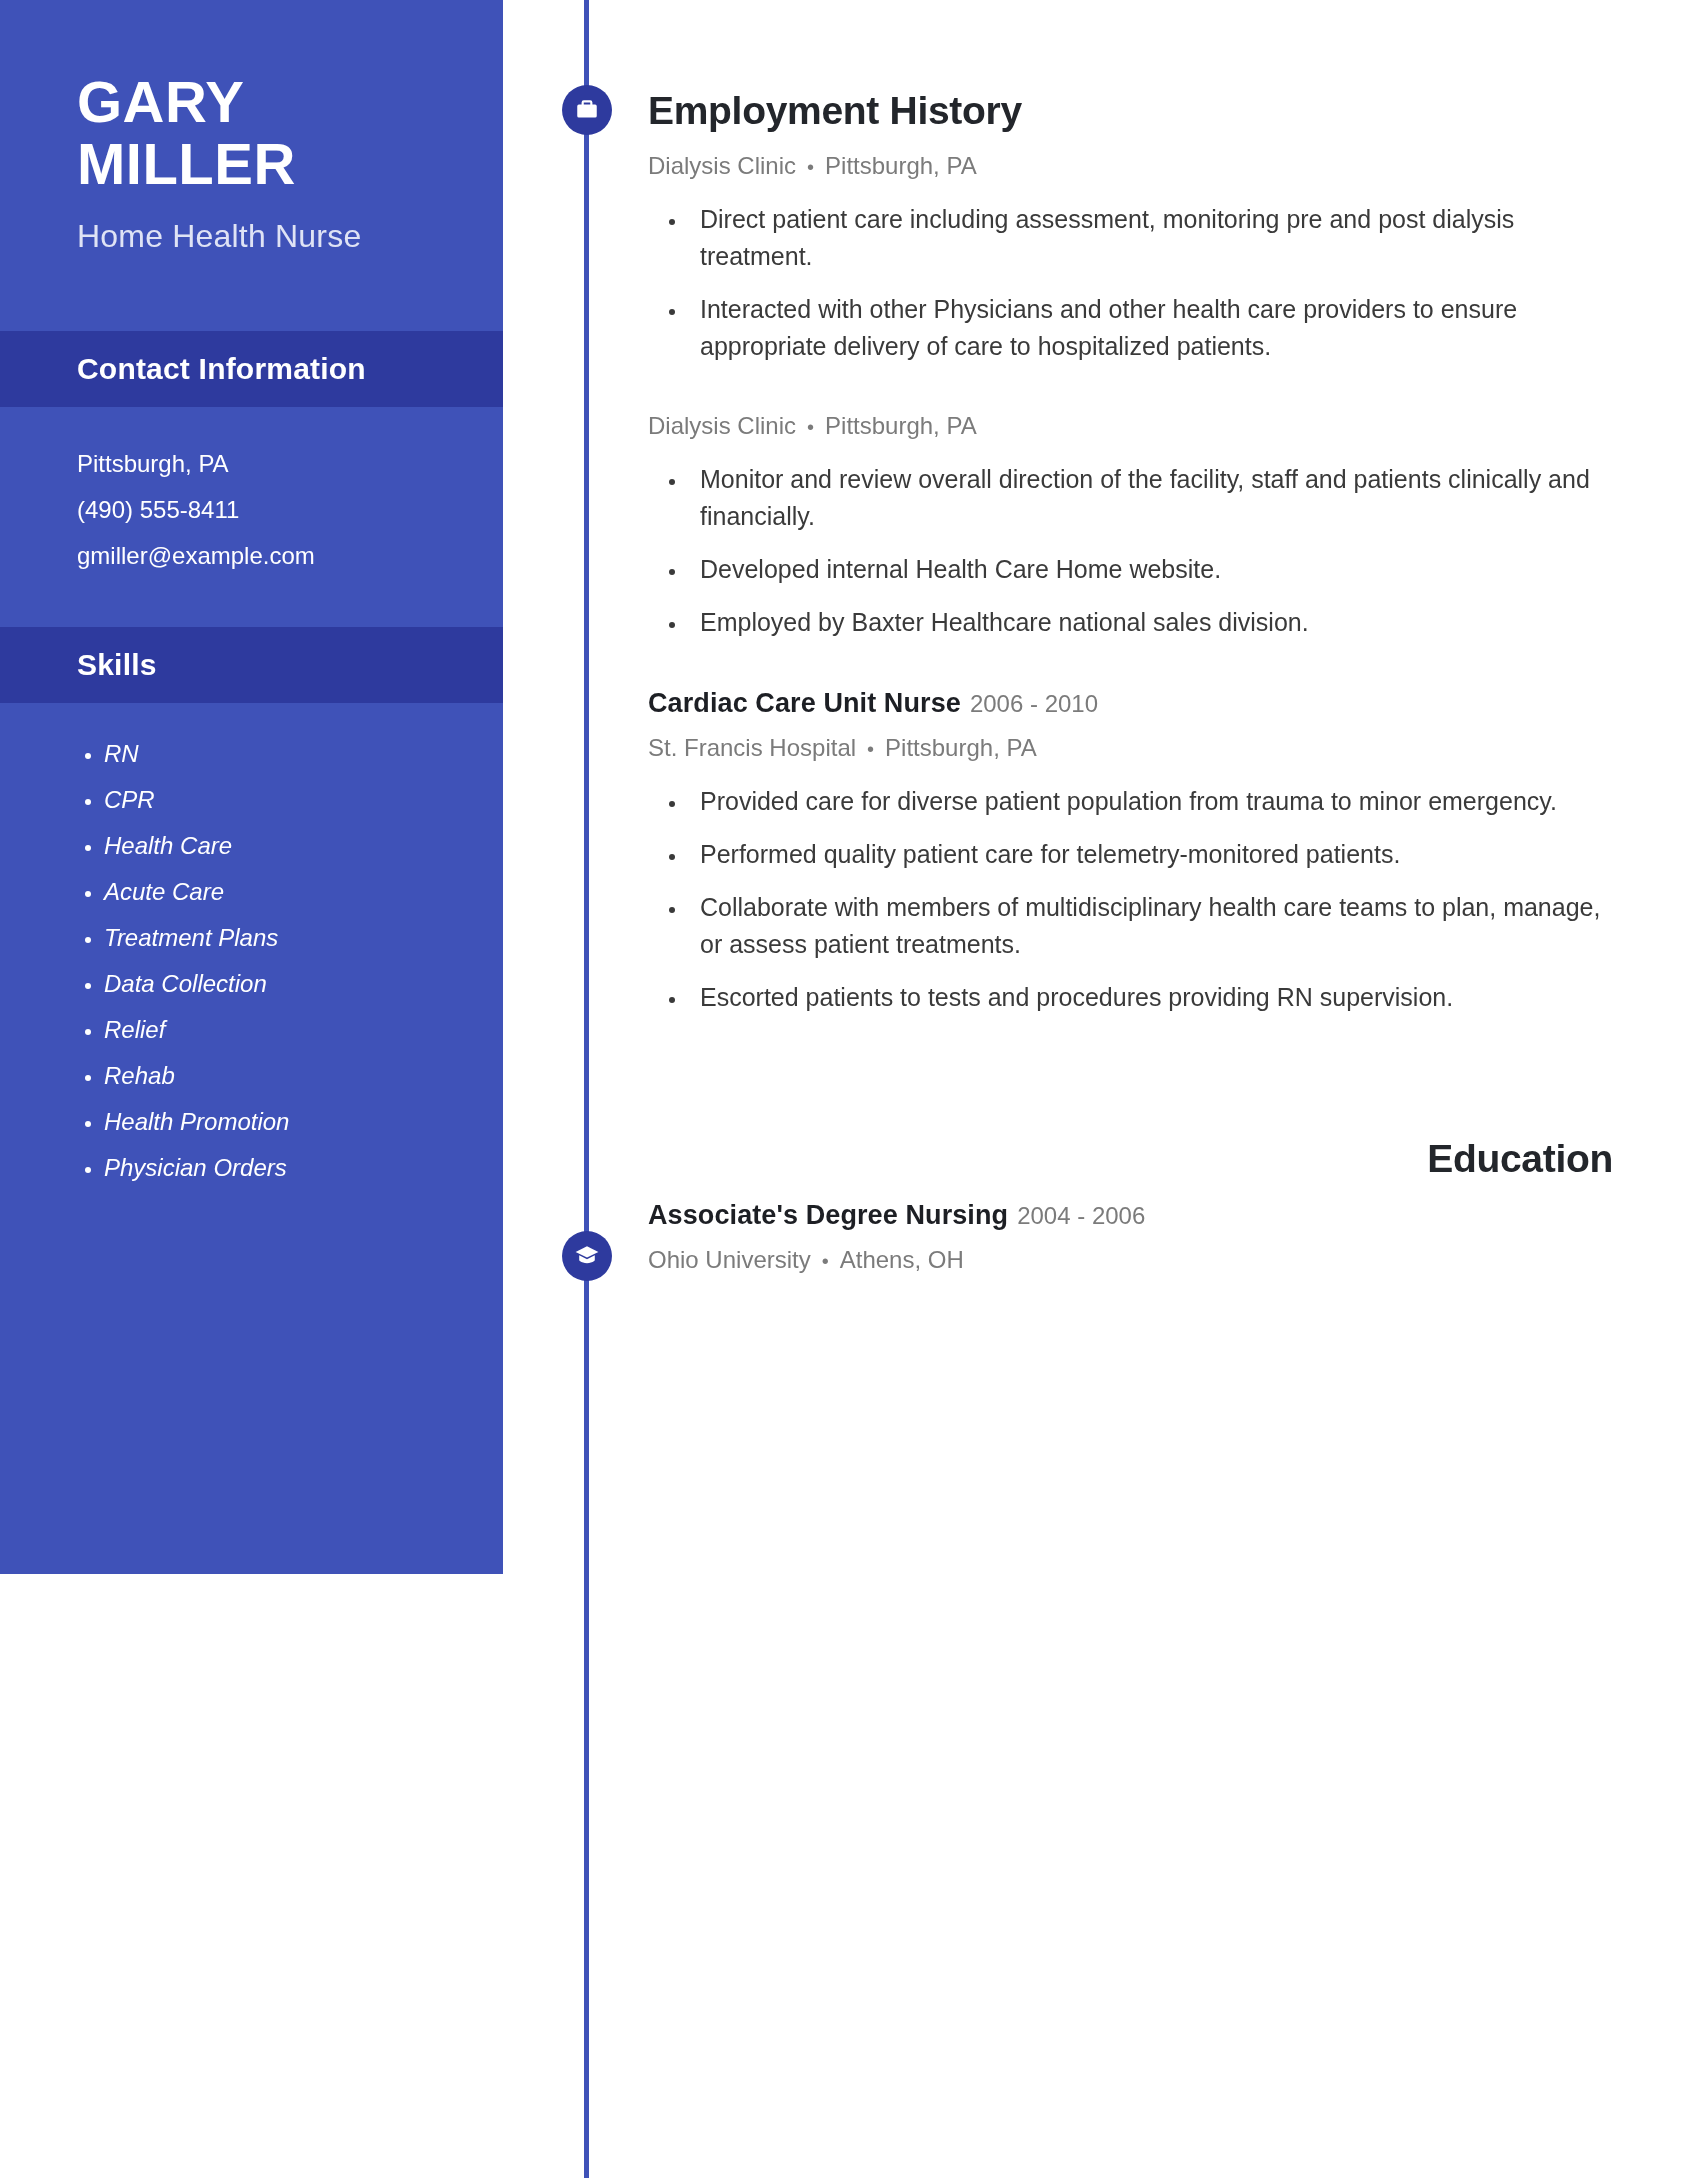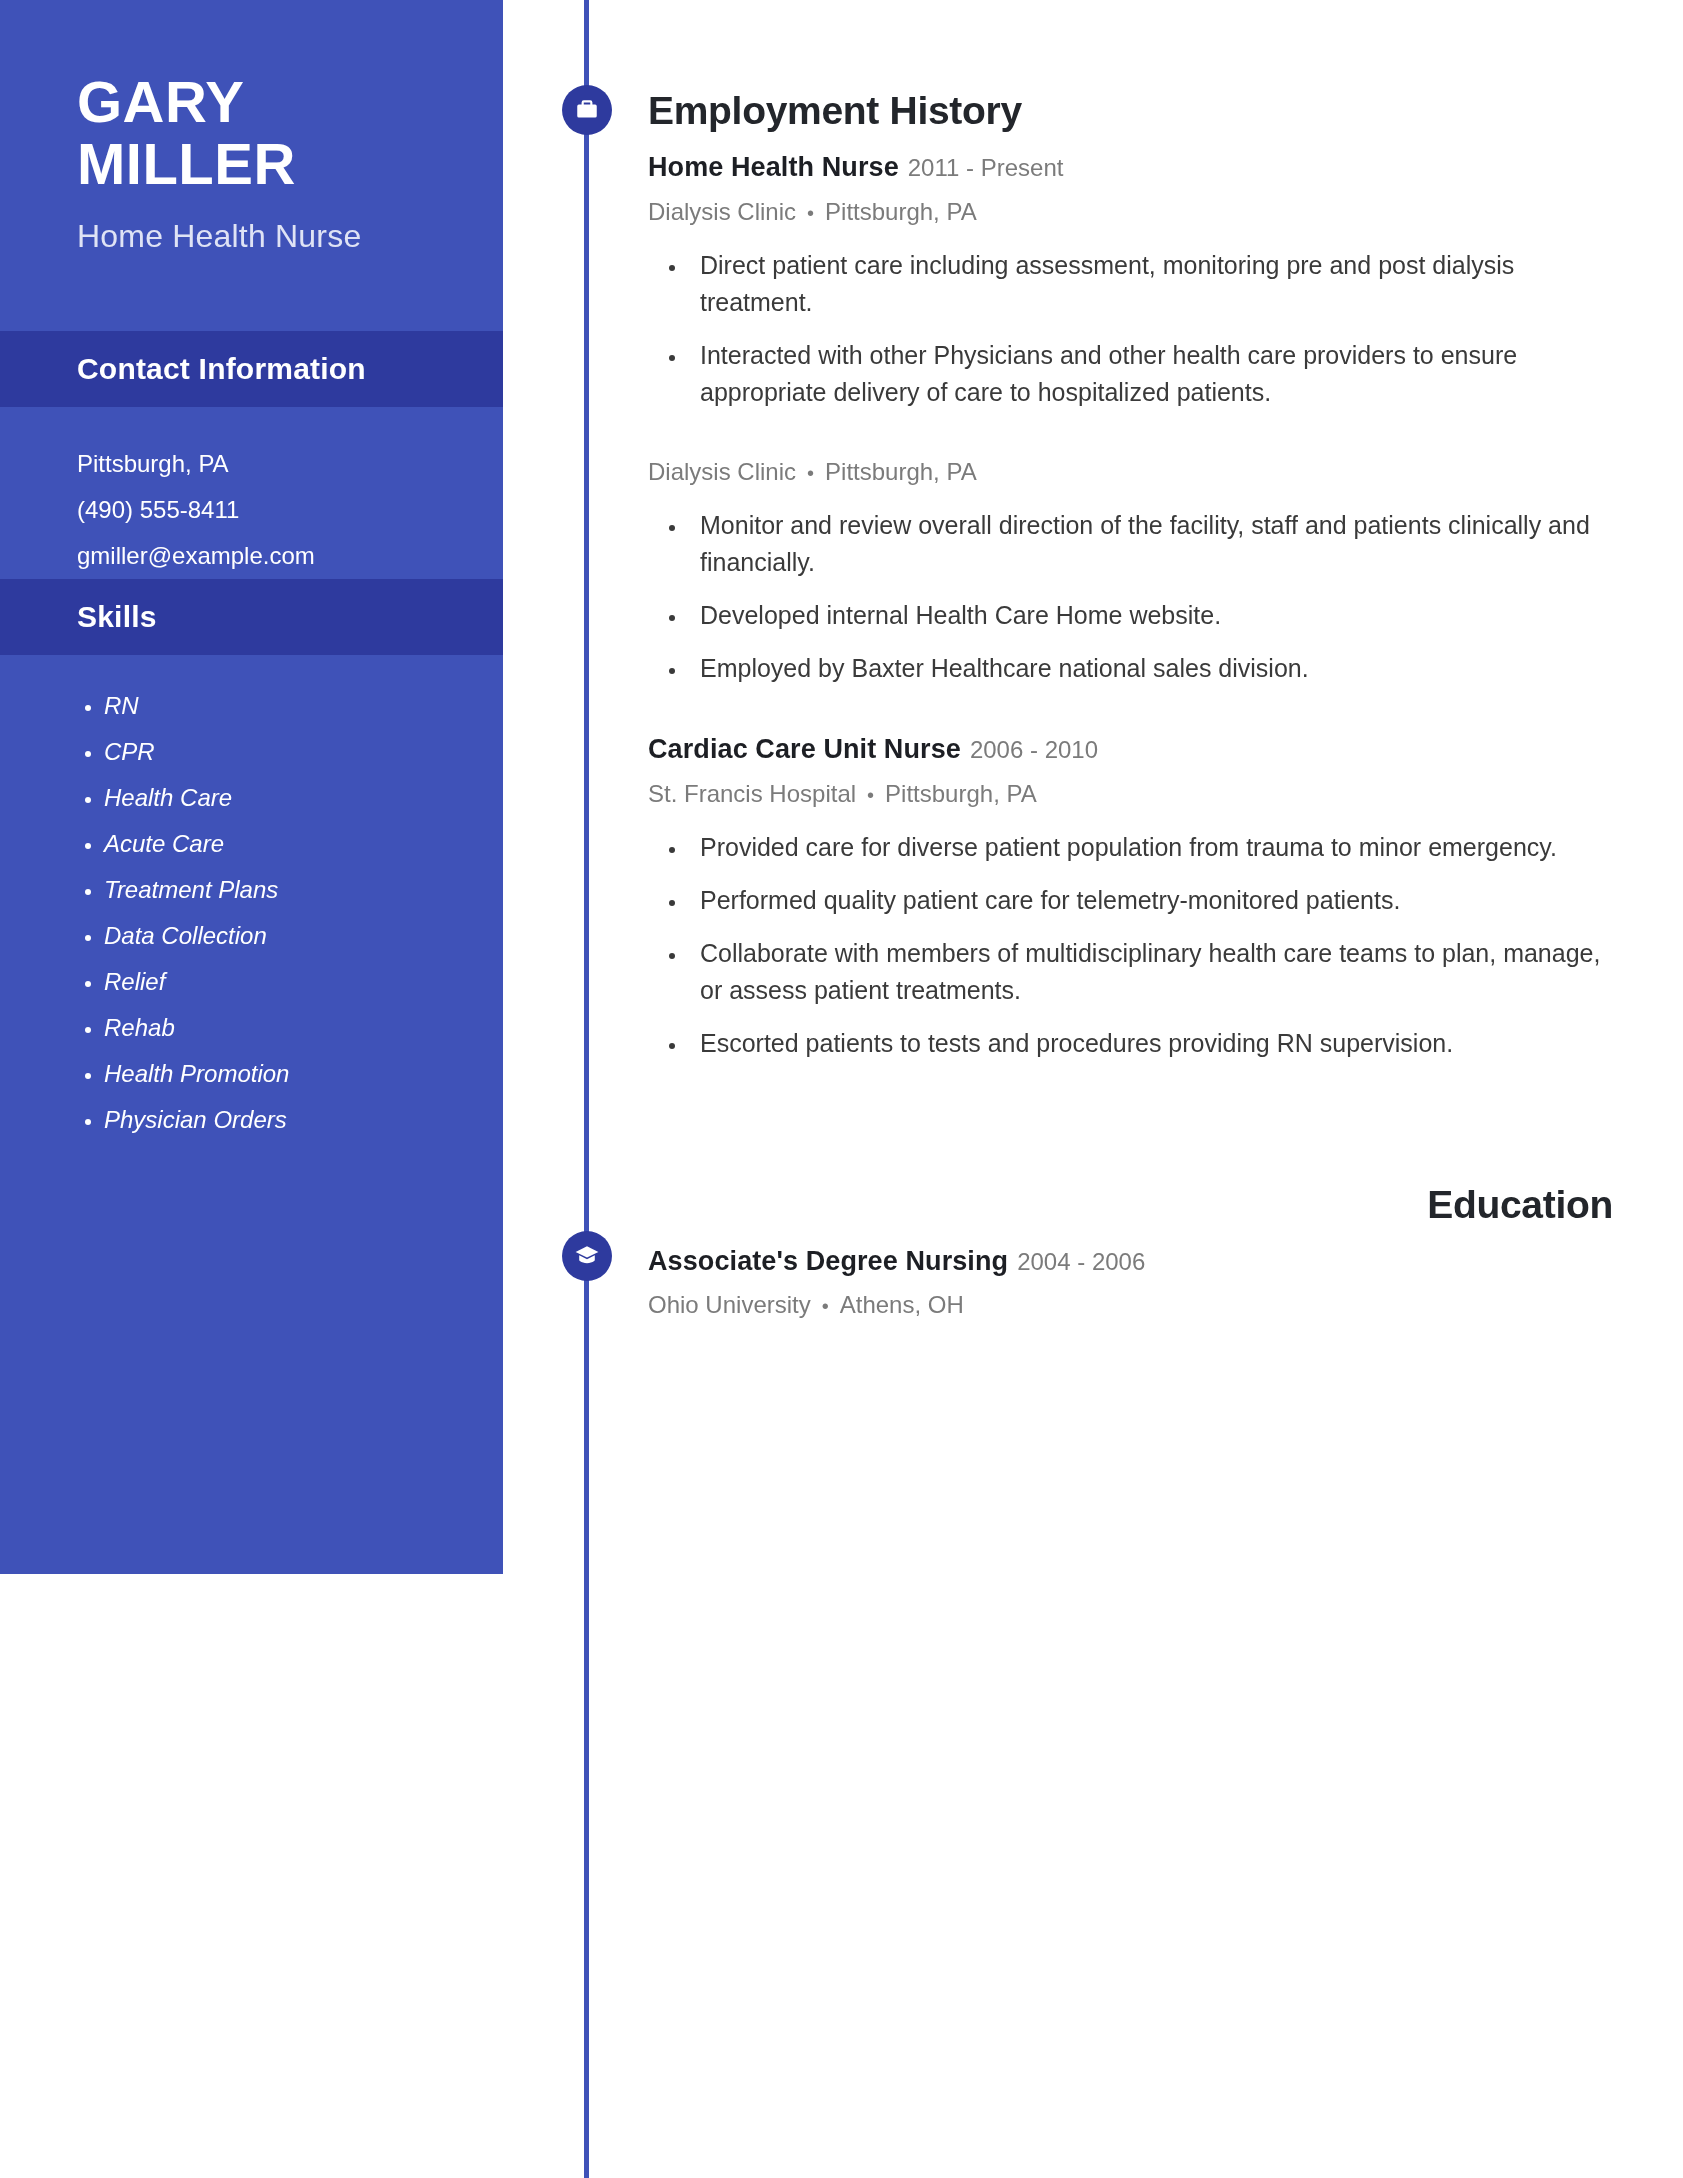--- a/index.html
+++ b/index.html
@@ -66,21 +66,21 @@
   }
 
   .contact-list li {
     list-style: none;
     color: #ffffff;
     font-size: 24px;
     line-height: 1.0;
     padding: 11px 0;
   }
 
-  .skills-band { }
+  .skills-band { margin-top: 48px; }
 
   .skills-list {
     padding: 28px 40px 0 104px;
     font-style: italic;
   }
 
   .skills-list li {
     color: #ffffff;
     font-size: 24px;
     line-height: 1.0;
@@ -221,23 +221,20 @@
       <path fill="#ffffff" d="M12 3 1.5 8.2 12 13.4l10.5-5.2L12 3Z"></path>
       <path fill="#ffffff" d="M4.8 11.4v4.1c0 .6.35 1.1.9 1.45C7.1 17.9 9.4 18.6 12 18.6s4.9-.7 6.3-1.65c.55-.35.9-.85.9-1.45v-4.1L12 15.1l-7.2-3.7Z"></path>
     </svg>
   </div>
 
   <main class="main">
 
     <h2 class="section-title sec-employment">Employment History</h2>
 
     <div class="entry">
-      <div class="entry-title-row">
-        <span class="entry-title">Home Health Nurse</span><span class="entry-dates">2011 - Present</span>
-      </div>
       <div class="entry-meta">
         <span>Dialysis Clinic</span><span class="meta-dot">•</span><span>Pittsburgh, PA</span>
       </div>
       <ul class="bullets">
         <li>Direct patient care including assessment, monitoring pre and post dialysis treatment.</li>
         <li>Interacted with other Physicians and other health care providers to ensure appropriate delivery of care to hospitalized patients.</li>
       </ul>
     </div>
 
     <div class="entry spaced">

